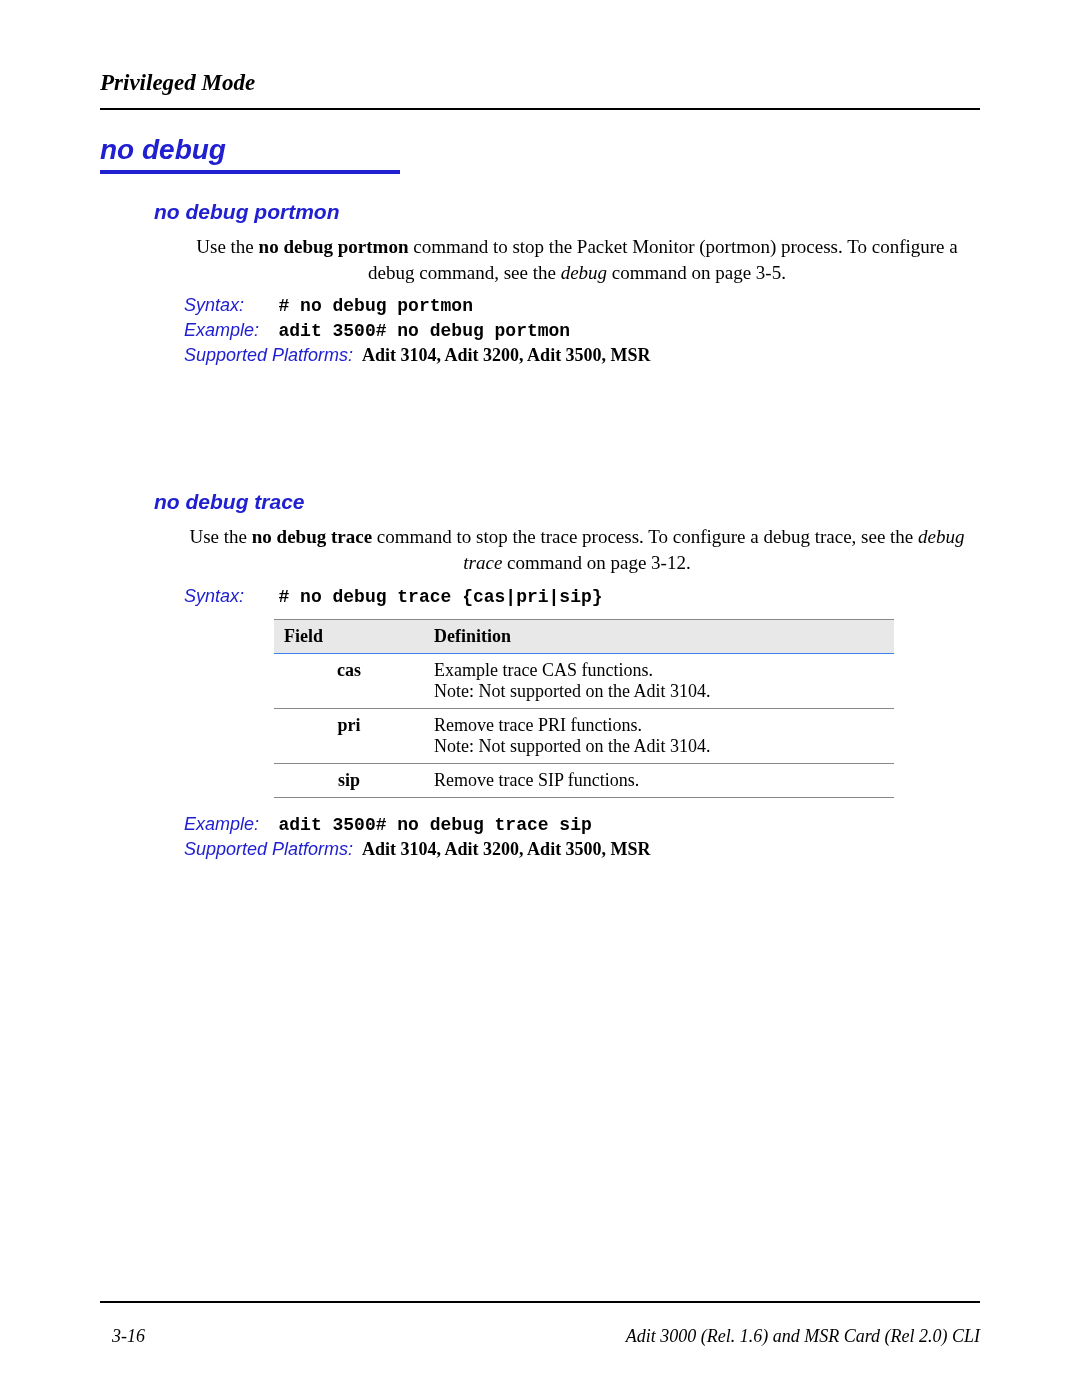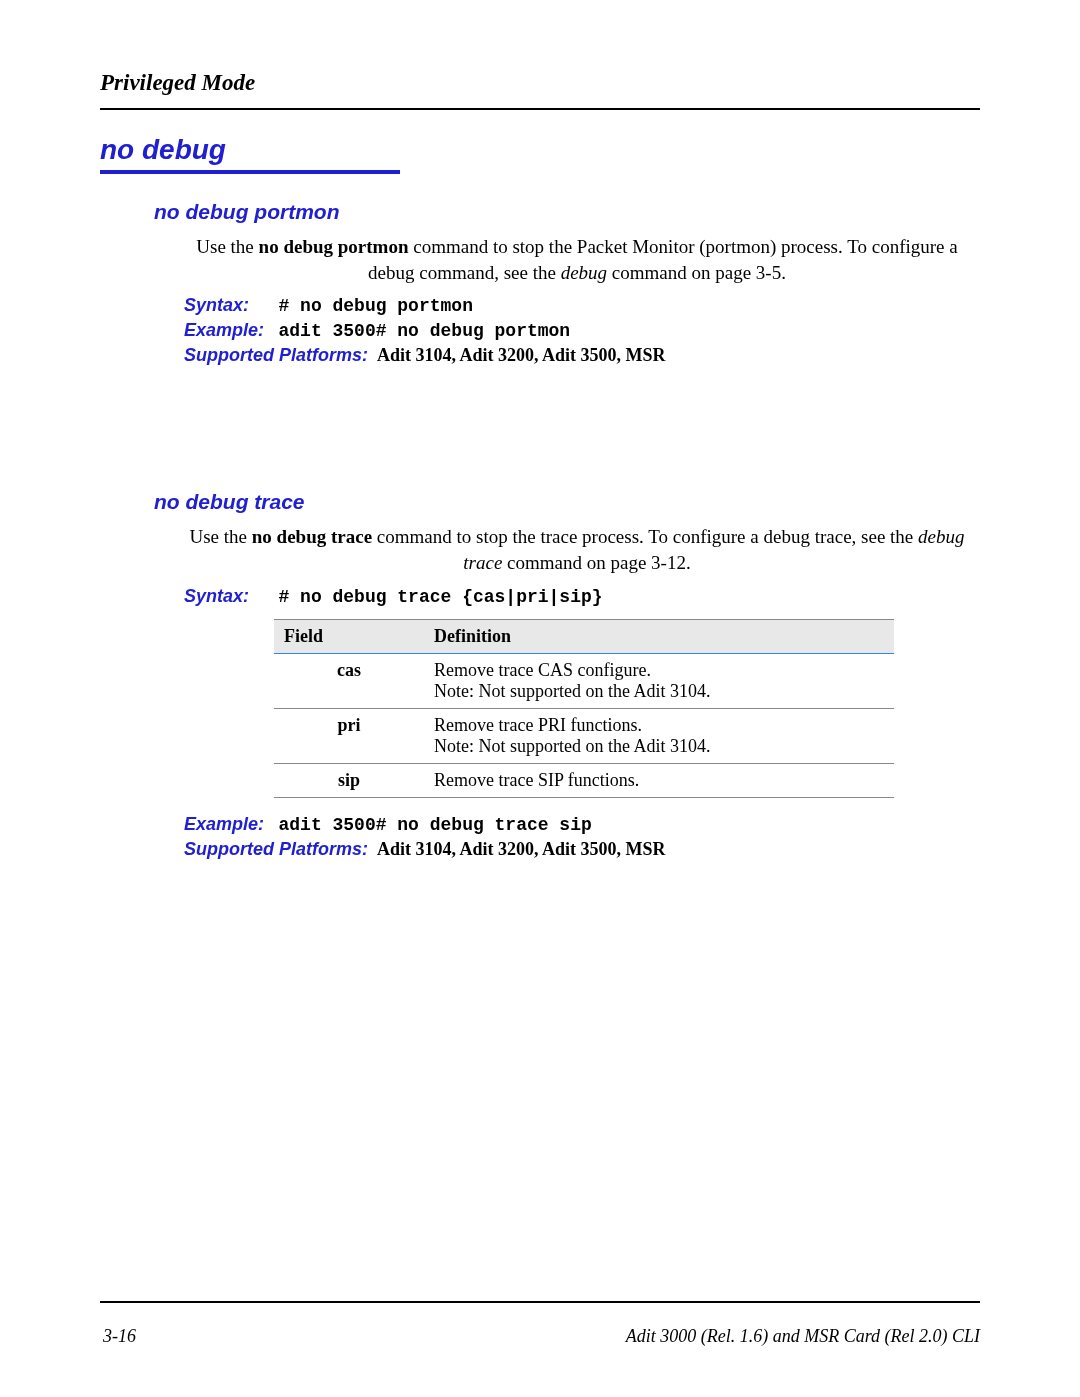--- a/index.html
+++ b/index.html
@@ -65,21 +65,21 @@
   }
   .body-text .italic {
     font-style: italic;
   }
   .field-row {
     font-size: 18px;
     margin: 4px 0;
   }
   .field-label {
     font-family: Arial, Helvetica, sans-serif;
-    font-weight: bold;
+    font-weight: normal;
     font-style: italic;
     color: #2020d0;
     display: inline-block;
     min-width: 90px;
   }
   .mono {
     font-family: "Courier New", Courier, monospace;
     font-weight: bold;
   }
   .platforms-value {
@@ -109,21 +109,21 @@
     vertical-align: top;
   }
   table.defs td.field-col {
     font-weight: bold;
     width: 130px;
     text-align: center;
   }
   .footer {
     position: absolute;
     bottom: 50px;
-    left: 103px;
+    left: 112px;
     right: 100px;
     display: flex;
     justify-content: space-between;
     font-style: italic;
     font-size: 18px;
   }
   .footer-rule {
     position: absolute;
     bottom: 86px;
     left: 100px;
@@ -180,21 +180,21 @@
       <thead>
         <tr>
           <th>Field</th>
           <th>Definition</th>
         </tr>
       </thead>
       <tbody>
         <tr>
           <td class="field-col">cas</td>
           <td>
-            <span>Remove trace CAS configure.</span><br>
+            <span>Example trace CAS functions.</span><br>
             <span class="bold">Note:</span><span> Not supported on the Adit 3104.</span>
           </td>
         </tr>
         <tr>
           <td class="field-col">pri</td>
           <td>
             <span>Remove trace PRI functions.</span><br>
             <span class="bold">Note:</span><span> Not supported on the Adit 3104.</span>
           </td>
         </tr>

